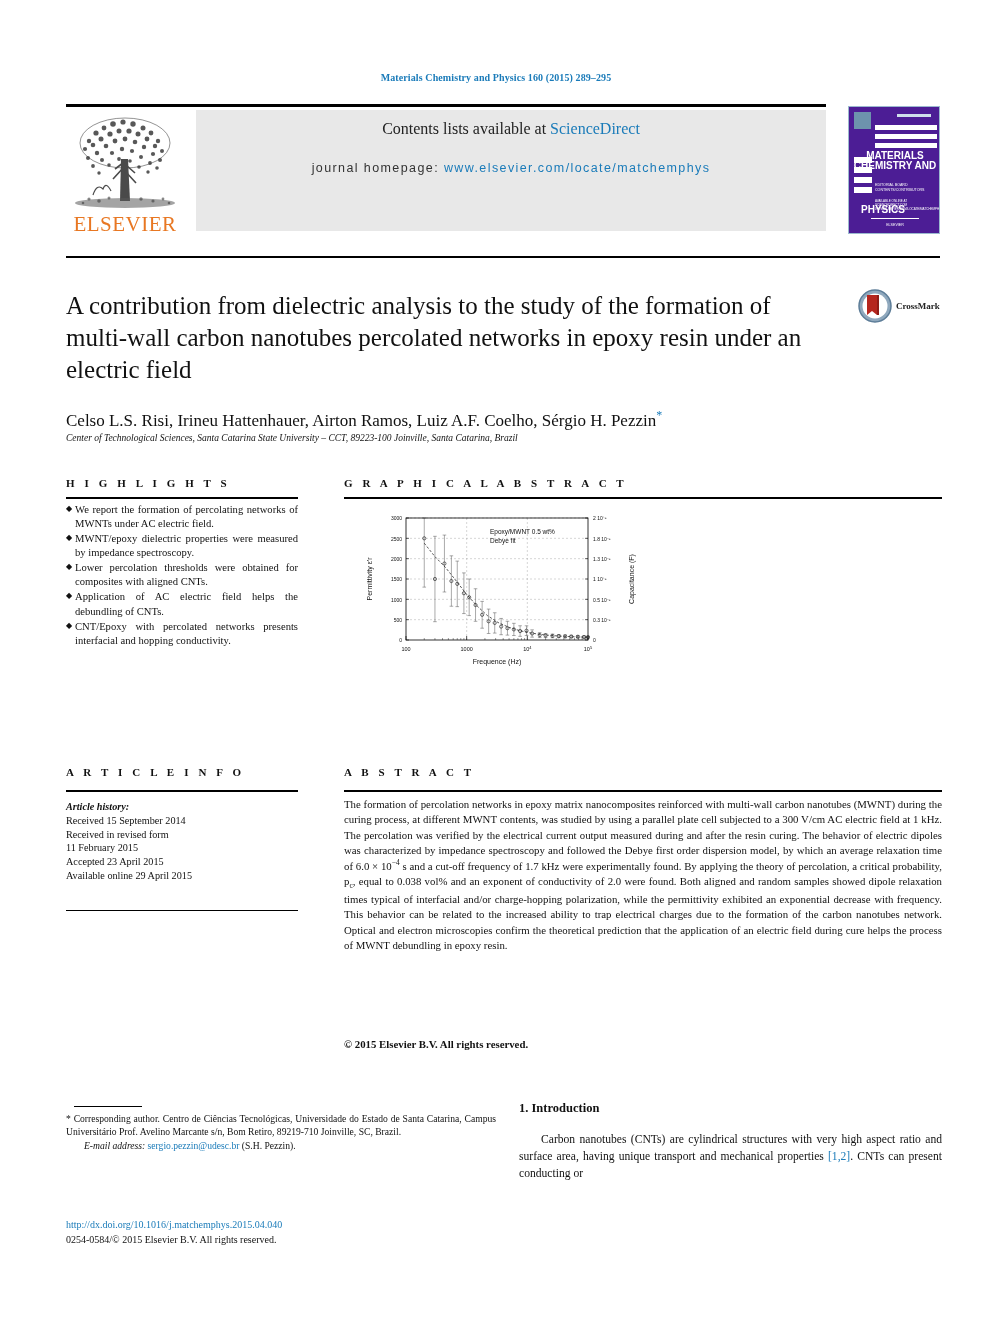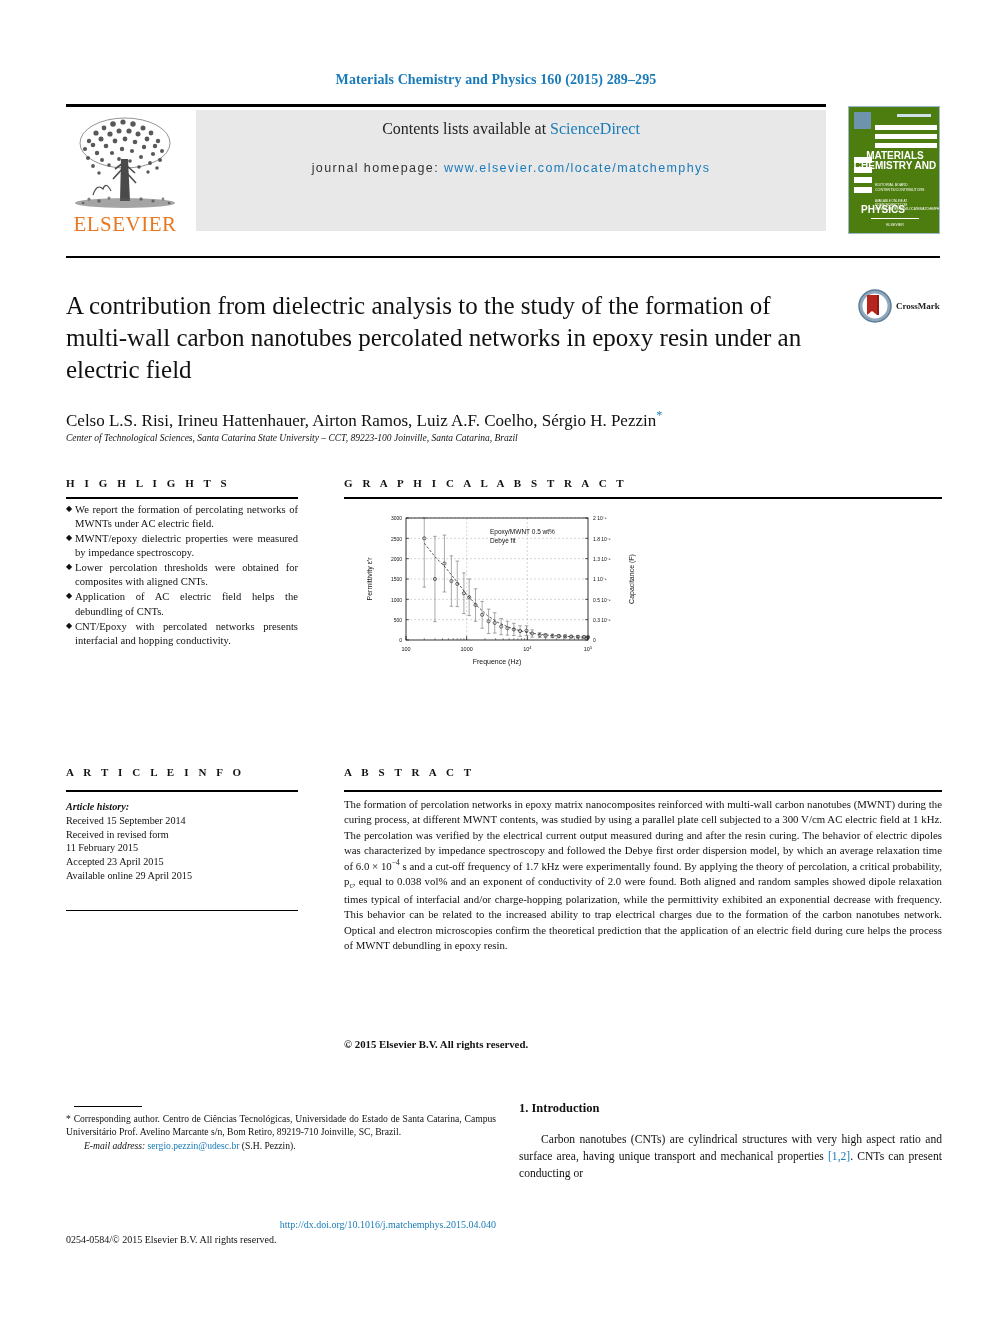--- a/index.html
+++ b/index.html
@@ -12,21 +12,21 @@
     color: #000;
     position: relative;
     overflow: hidden;
   }
   .page { position: relative; width: 992px; height: 1323px; }
 
   
   .runhead {
     position: absolute; top: 72px; left: 0; width: 992px;
     text-align: center;
-    font-size: 14px; font-weight: bold; color: #1a7bb9;
+    font-size: 10px; font-weight: bold; color: #1a7bb9;
     letter-spacing: .1px;
   }
 
   
   .masthead {
     position: absolute; top: 104px; left: 66px; width: 874px; height: 131px;
   }
   .masthead-rule {
     position: absolute; top: 0; left: 0; width: 760px; height: 3px; background: #000;
   }
@@ -53,21 +53,21 @@
     font-size: 26px; color: #111; margin-top: 21px; letter-spacing: .2px;
   }
   .homepage {
     font-family: "Liberation Sans", sans-serif;
     font-size: 12.5px; color: #333; margin-top: 23px; letter-spacing: 1.4px;
   }
   .homepage .url { color: #1a7bb9; }
 
   .cover {
     position: absolute; top: 2px; left: 782px; width: 92px; height: 128px;
-    background: #4d7c0f; border: 1px solid #9bb9cf; overflow: hidden;
+    background: #4c1d95; border: 1px solid #9bb9cf; overflow: hidden;
   }
   .cover .c-elsbox { position: absolute; top: 5px; left: 5px; width: 17px; height: 17px; background: #6d93ad; }
   .cover .c-toptxt { position:absolute; top:7px; right:8px; width:34px; height:3px; background:#cfe0eb;}
   .cover .c-bar { position: absolute; left: 26px; height: 5px; background: #ffffff; }
   .cover .c-bl { position: absolute; left: 5px; height: 6px; background: #ffffff; }
   .cover .c-title {
     position: absolute; left: 0; width: 92px; text-align: center;
     font-family: "Liberation Sans", sans-serif; font-weight: bold;
     color: #ffffff; line-height: 1.02;
   }
@@ -143,21 +143,21 @@
     position: absolute; top: 1038px; left: 344px; width: 598px;
     text-align: left; font-size: 10.8px; color: #111; font-weight: bold;
   }
 
   
   .footnote {
     position: absolute; top: 1112px; left: 66px; width: 430px;
     font-size: 9.6px; line-height: 1.4; color: #111; text-align: justify;
   }
   .footnote .email-lbl { font-style: italic; }
-  .footnote a, .link { color: #1a7bb9; text-decoration: none; text-align: right; }
+  .footnote a, .link { color: #1a7bb9; text-decoration: none; }
   .doi-block {
     position: absolute; top: 1218px; left: 66px; width: 430px;
     font-size: 10px; line-height: 1.45; color: #111;
   }
 
   
   .intro-head {
     position: absolute; top: 1101px; left: 519px;
     font-size: 12.5px; font-weight: bold; color: #111;
   }

